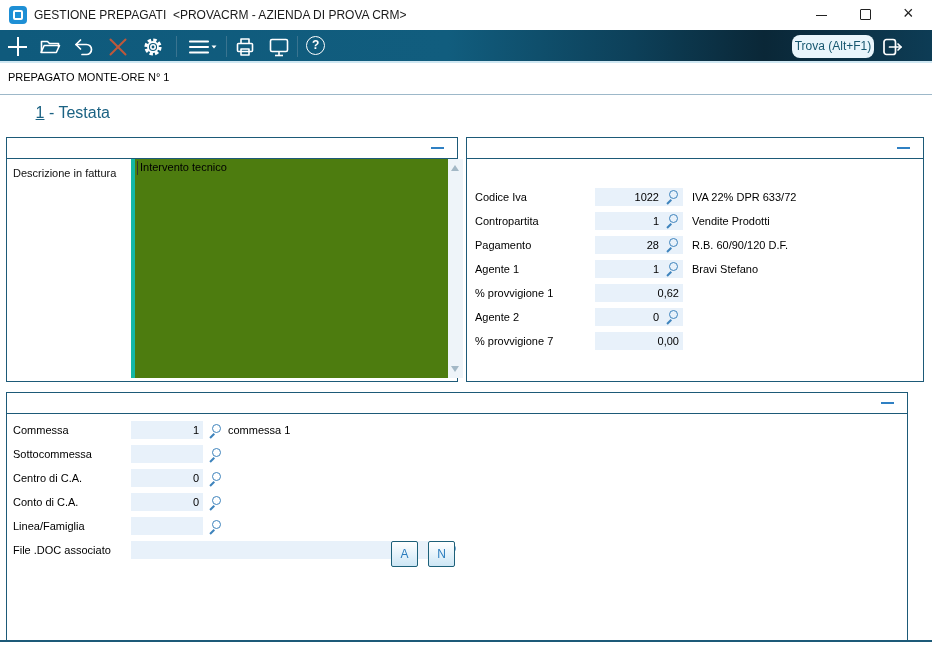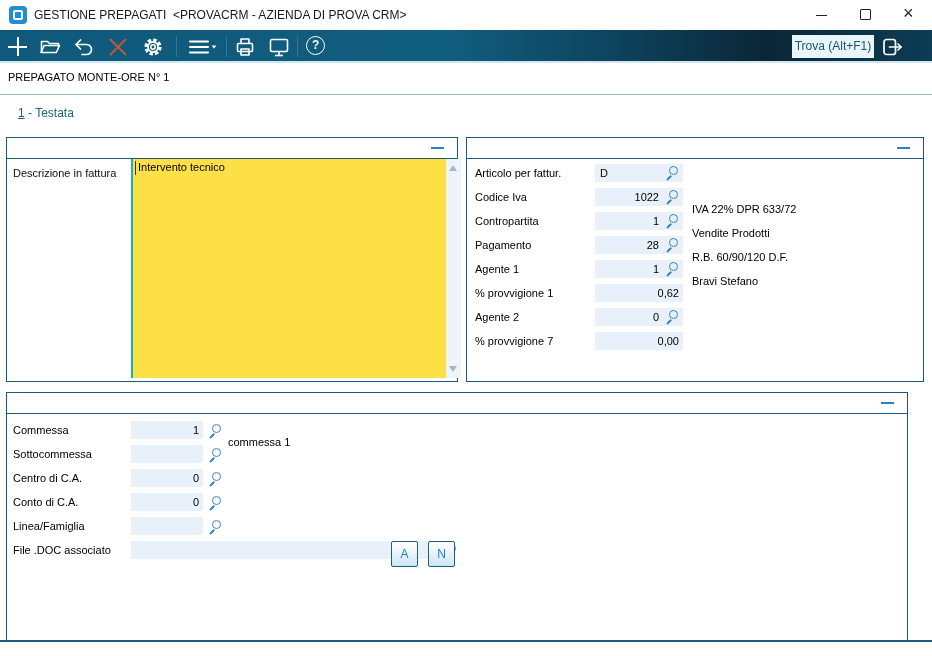--- a/index.html
+++ b/index.html
@@ -23,29 +23,29 @@
              background:linear-gradient(90deg,#0f5a7c 0%,#115d7e 48%,#0d4059 68%,#0a2737 82%,#0d3c55 100%);
              border-bottom:2px solid #cfe7f2; box-sizing:border-box; }
   .tbtn { position:absolute; top:4px; width:26px; height:26px; cursor:pointer; }
   .tbtn svg { position:absolute; left:1px; top:1px; }
   .tb-sep { position:absolute; top:6px; width:1px; height:21px; background:#3a7490; }
   .ic-plus::before { content:""; position:absolute; left:3px; top:12px; width:19px; height:1.6px; background:#fff; }
   .ic-plus::after  { content:""; position:absolute; left:12px; top:3px;  width:1.6px; height:19px; background:#fff; }
   .ic-help { border:1.6px solid #fff; border-radius:50%; width:19px; height:19px; top:6px; box-sizing:border-box; }
   .ic-help::before { content:"?"; position:absolute; left:5px; top:1px; color:#fff; font-size:12px; font-weight:bold; }
   .trova { position:absolute; left:792px; top:5px; width:82px; height:23px; background:#e9f5fb; color:#17576f;
-           font-size:12px; text-align:center; line-height:23px; border-radius:0; cursor:pointer; }
+           font-size:12px; text-align:center; line-height:23px; border-radius:8px; cursor:pointer; }
   .esci-ic { position:absolute; left:880px; top:5px; width:24px; height:24px; cursor:pointer; }
   .esci-tx { position:absolute; left:905px; top:9px; color:#fff; font-size:12px; cursor:pointer;margin-top:24px; }
 
   
   .record-strip { position:absolute; left:0; top:63px; width:832px; height:28px; background:#fff; }
   .record-strip span { position:absolute; left:8px; top:8px; color:#000; }
   .tabline { position:absolute; left:0; top:94px; width:932px; height:1px; background:#9db8c9; }
-  .tab { font-size:12px; color:#1b6283; text-align:left; cursor:pointer; }
+  .tab { font-size:16px; color:#1b6283; text-align:right; cursor:pointer; }
   .tab-inactive { position:absolute; left:18px; top:95px; width:92px; height:36px; line-height:36px; }
   .tab-active { position:absolute; left:110px; top:94px; width:156px; height:40px; line-height:36px;
                 background:linear-gradient(180deg,#dcedf9 0%,#eef6fc 45%,#ffffff 100%);
                 border:1px solid #4f9dd5; border-bottom:none; box-sizing:border-box; z-index:2; }
   .tab-num { text-decoration:underline; }
 
   
   .panel { position:absolute; border:1px solid #1d5a78; background:#fff; box-sizing:border-box;padding-left:12px; }
   .panel-hd { position:absolute; left:0; top:0; right:0; height:20px; border-bottom:1px solid #1d5a78; background:#fff; }
   .dash { position:absolute; right:13px; top:9px; width:13px; height:2px; background:#2f80c3; cursor:pointer; }
@@ -54,43 +54,43 @@
   .p-bottom { left:6px;   top:392px; width:902px; height:248px; border-bottom:none; }
   .bottom-line { position:absolute; left:0; top:640px; width:932px; height:2px; background:#1d5a78; }
 
   
   .row { position:absolute; left:0; width:100%; height:24px; }
   .lbl { position:absolute; left:8px; top:4px; color:#000; }
   .field { position:absolute; top:1px; height:18px; background:#e8f1fa; box-sizing:border-box; cursor:text; }
   .val { display:block; text-align:right; padding:3px 4px 0 4px; color:#000; }
   .val-pad { padding-right:24px; }
   .val-left { text-align:left; padding:3px 4px 0 5px; }
-  .desc { position:absolute; top:16px; color:#000; }
+  .desc { position:absolute; top:4px; color:#000; }
   .p-right .lbl { left:8px; }
   .p-right .field { left:128px; width:88px; }
   .p-right .desc { left:225px; }
   .p-bottom .lbl { left:6px; }
   .p-bottom .field { left:124px; width:72px; }
   .p-bottom .field.wide { width:309px; }
   .p-bottom .desc { left:221px; }
 
   
   .mag { position:absolute; width:13px; height:13px; cursor:pointer; }
   .mag::before { content:""; position:absolute; right:1px; top:0; width:7px; height:7px;
                  border:1.5px solid #3e83bc; border-radius:50%; }
   .mag::after { content:""; position:absolute; left:0; bottom:1px; width:6px; height:1.5px;
                 background:#3e83bc; transform:rotate(-45deg); }
   .field .mag { right:4px; top:2px; }
   .p-bottom .row > .mag { left:202px; top:4px; }
   .p-bottom .row > .mag.far { left:437px; }
 
   
   .ta-label { position:absolute; left:6px; top:29px; }
-  .ta { position:absolute; left:124px; top:21px; width:328px; height:219px; background:#fde047;
-        border-left:2px solid #14b8a6; cursor:text; }
+  .ta { position:absolute; left:124px; top:21px; width:328px; height:219px; background:#4d7c0f;
+        border-left:4px solid #14b8a6; cursor:text; }
   .ta-text { position:absolute; left:5px; top:2px; color:#000; }
   .caret { position:absolute; left:2px; top:2px; width:1px; height:14px; background:#333; }
   .sb { position:absolute; right:0; top:0; width:15px; height:100%; background:#eef4f9; cursor:pointer; }
   .sb::before { content:""; position:absolute; top:6px; left:3px; border-left:4.5px solid transparent;
                 border-right:4.5px solid transparent; border-bottom:6px solid #a3b8c6; }
   .sb::after { content:""; position:absolute; bottom:6px; left:3px; border-left:4.5px solid transparent;
                border-right:4.5px solid transparent; border-top:6px solid #a3b8c6; }
 
   
   .btn-an { position:absolute; top:148px; width:27px; height:26px; border:1px solid #1d6079; border-radius:2px;
@@ -193,27 +193,20 @@
       <div class="ta-text">Intervento tecnico</div>
       <div class="sb"></div>
     </div>
   </div>
 
   <div class="panel p-right">
     <div class="panel-hd">
       <div class="dash"></div>
     </div>
 
-    <div class="row" style="top:25px">
-      <span class="lbl">Articolo per fattur.</span>
-      <span class="field">
-        <span class="val val-left">D</span>
-        <span class="mag"></span>
-      </span>
-    </div>
     <div class="row" style="top:49px">
       <span class="lbl">Codice Iva</span>
       <span class="field">
         <span class="val val-pad">1022</span>
         <span class="mag"></span>
       </span>
       <span class="desc">IVA 22% DPR 633/72</span>
     </div>
     <div class="row" style="top:73px">
       <span class="lbl">Contropartita</span>

